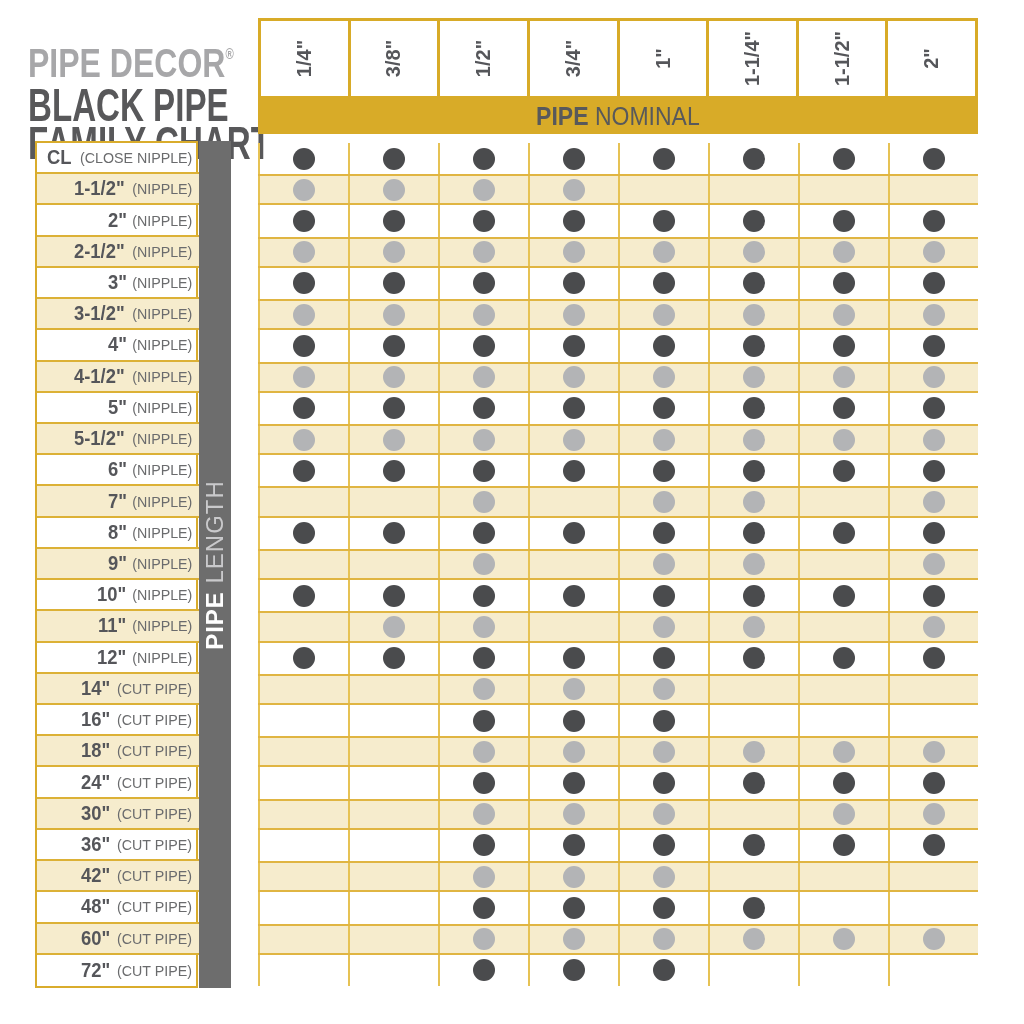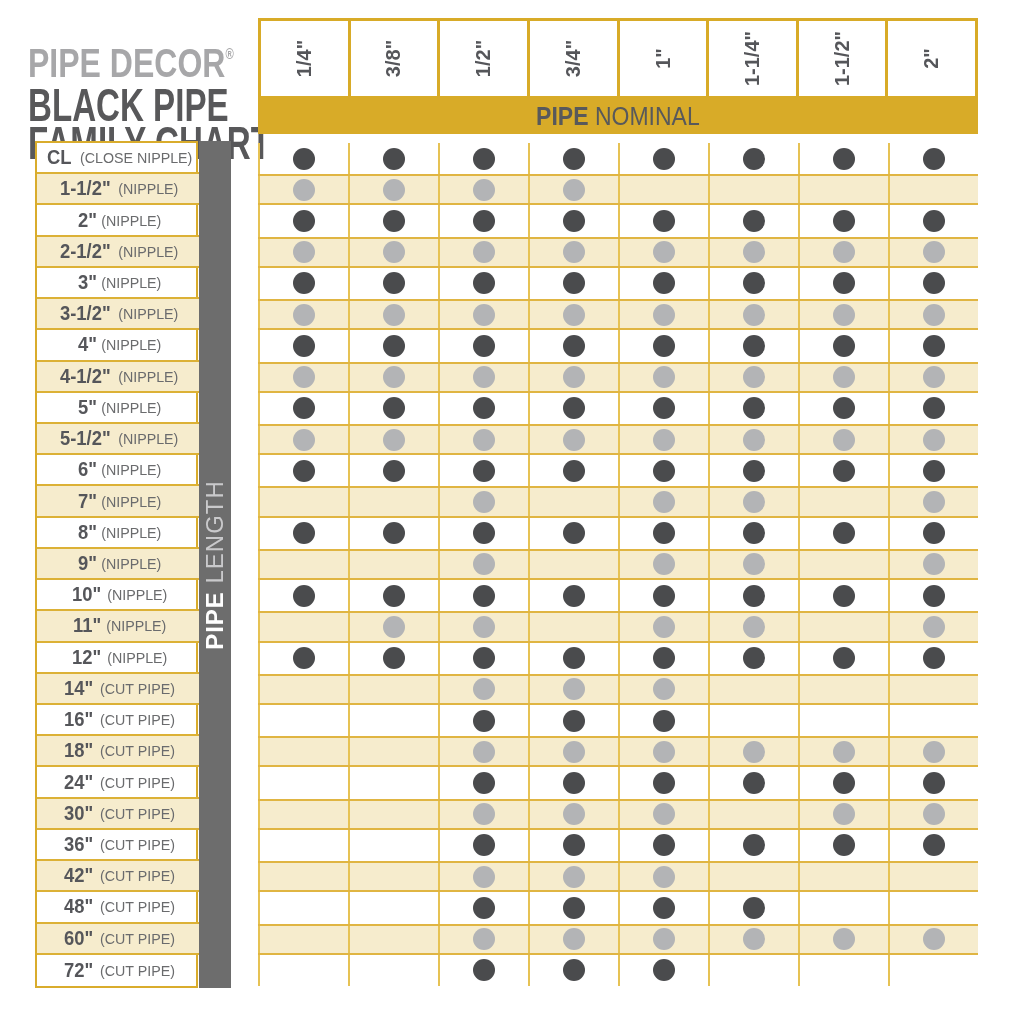--- a/index.html
+++ b/index.html
@@ -28,21 +28,21 @@
   .nominal-bar{position:absolute;left:258px;top:99px;width:720px;height:35px;background:#d8ab28;
                display:flex;align-items:center;justify-content:center;}
   .nominal-bar .txt{font-size:25px;color:#58595b;transform:scaleX(0.92);white-space:nowrap;}
   .nominal-bar .b{font-weight:700;}
   .nominal-bar .r{font-weight:400;}
 
   
   .labels{position:absolute;left:35px;top:141px;width:163px;height:847px;
           box-sizing:border-box;border:2px solid #d9ac2c;background:#fff;
           display:grid;grid-template-rows:repeat(27,1fr);}
-  .lrow{display:flex;align-items:center;justify-content:center;
+  .lrow{display:flex;align-items:center;justify-content:flex-end;
         padding:0 7px 0 10px;box-sizing:border-box;border-bottom:2px solid #dcb136;}
   .lrow:last-child{border-bottom:none;}
   .lrow.alt{background:#f6eccd;}
   .lsize{font-weight:700;font-size:20px;color:#55565a;transform:scaleX(0.92);transform-origin:left center;white-space:nowrap;}
   .ltype{font-weight:400;font-size:15px;color:#6a6b6d;transform:scaleX(0.95);transform-origin:right center;white-space:nowrap;}
 
   
   .vbar{position:absolute;left:199px;top:141px;width:32px;height:847px;background:#6d6d6d;
         display:flex;align-items:center;justify-content:center;}
   .vbar .txt{transform:rotate(-90deg);white-space:nowrap;font-size:24px;letter-spacing:1px;}

